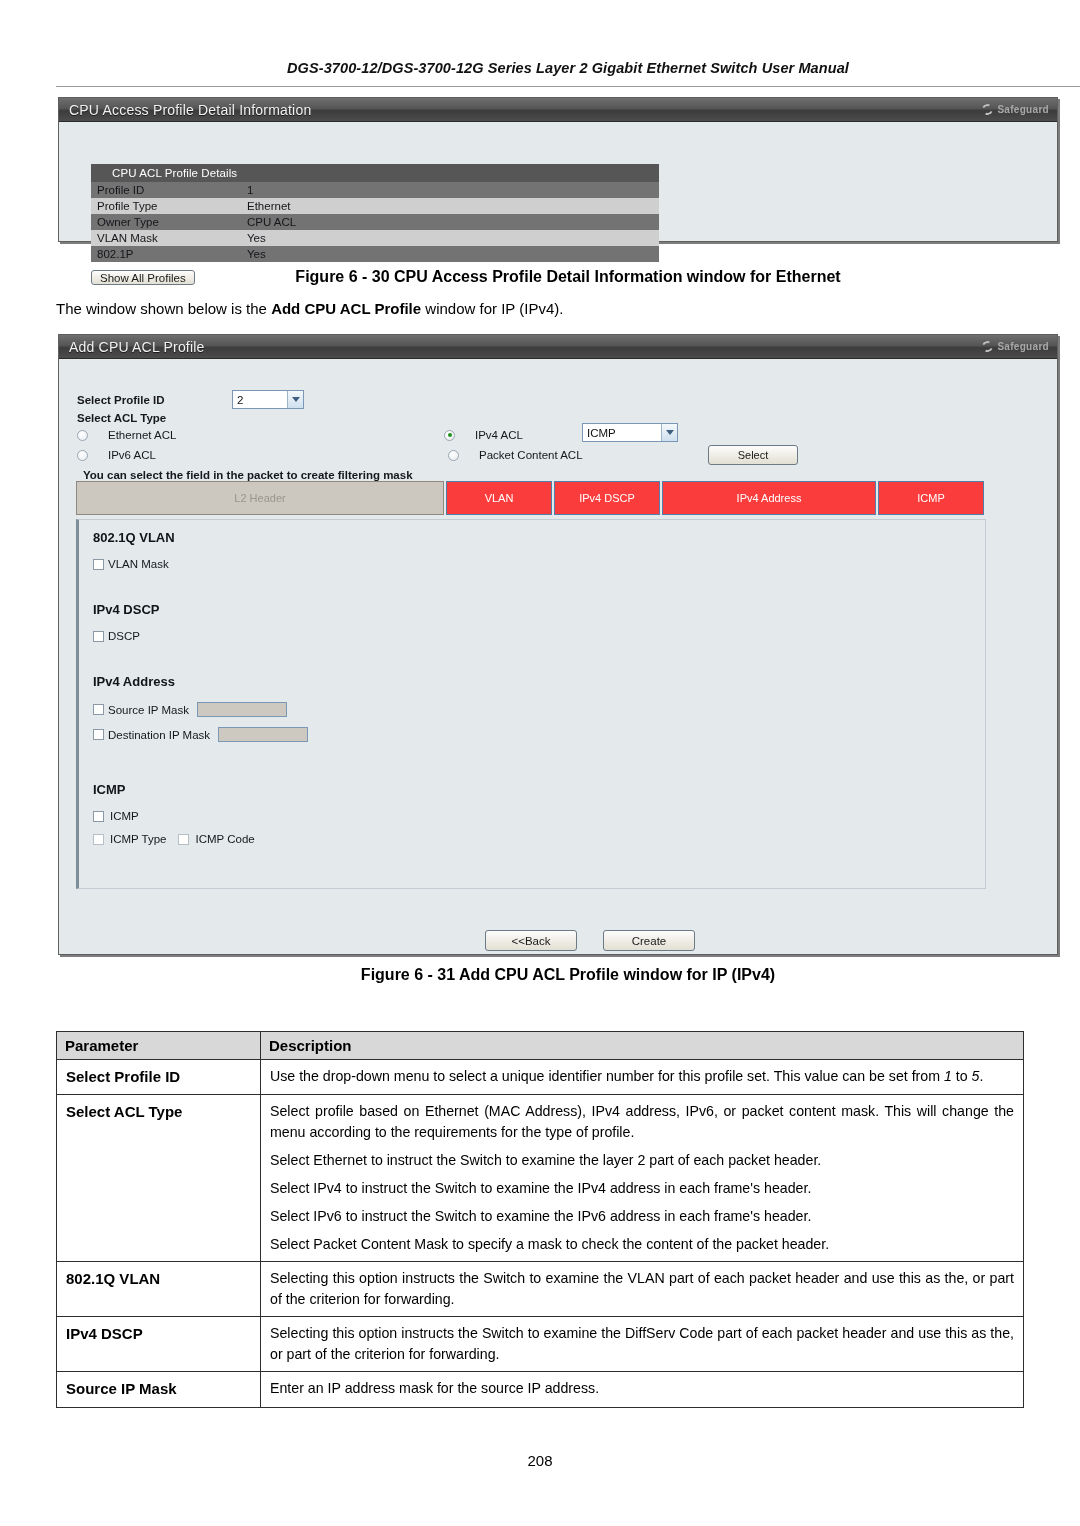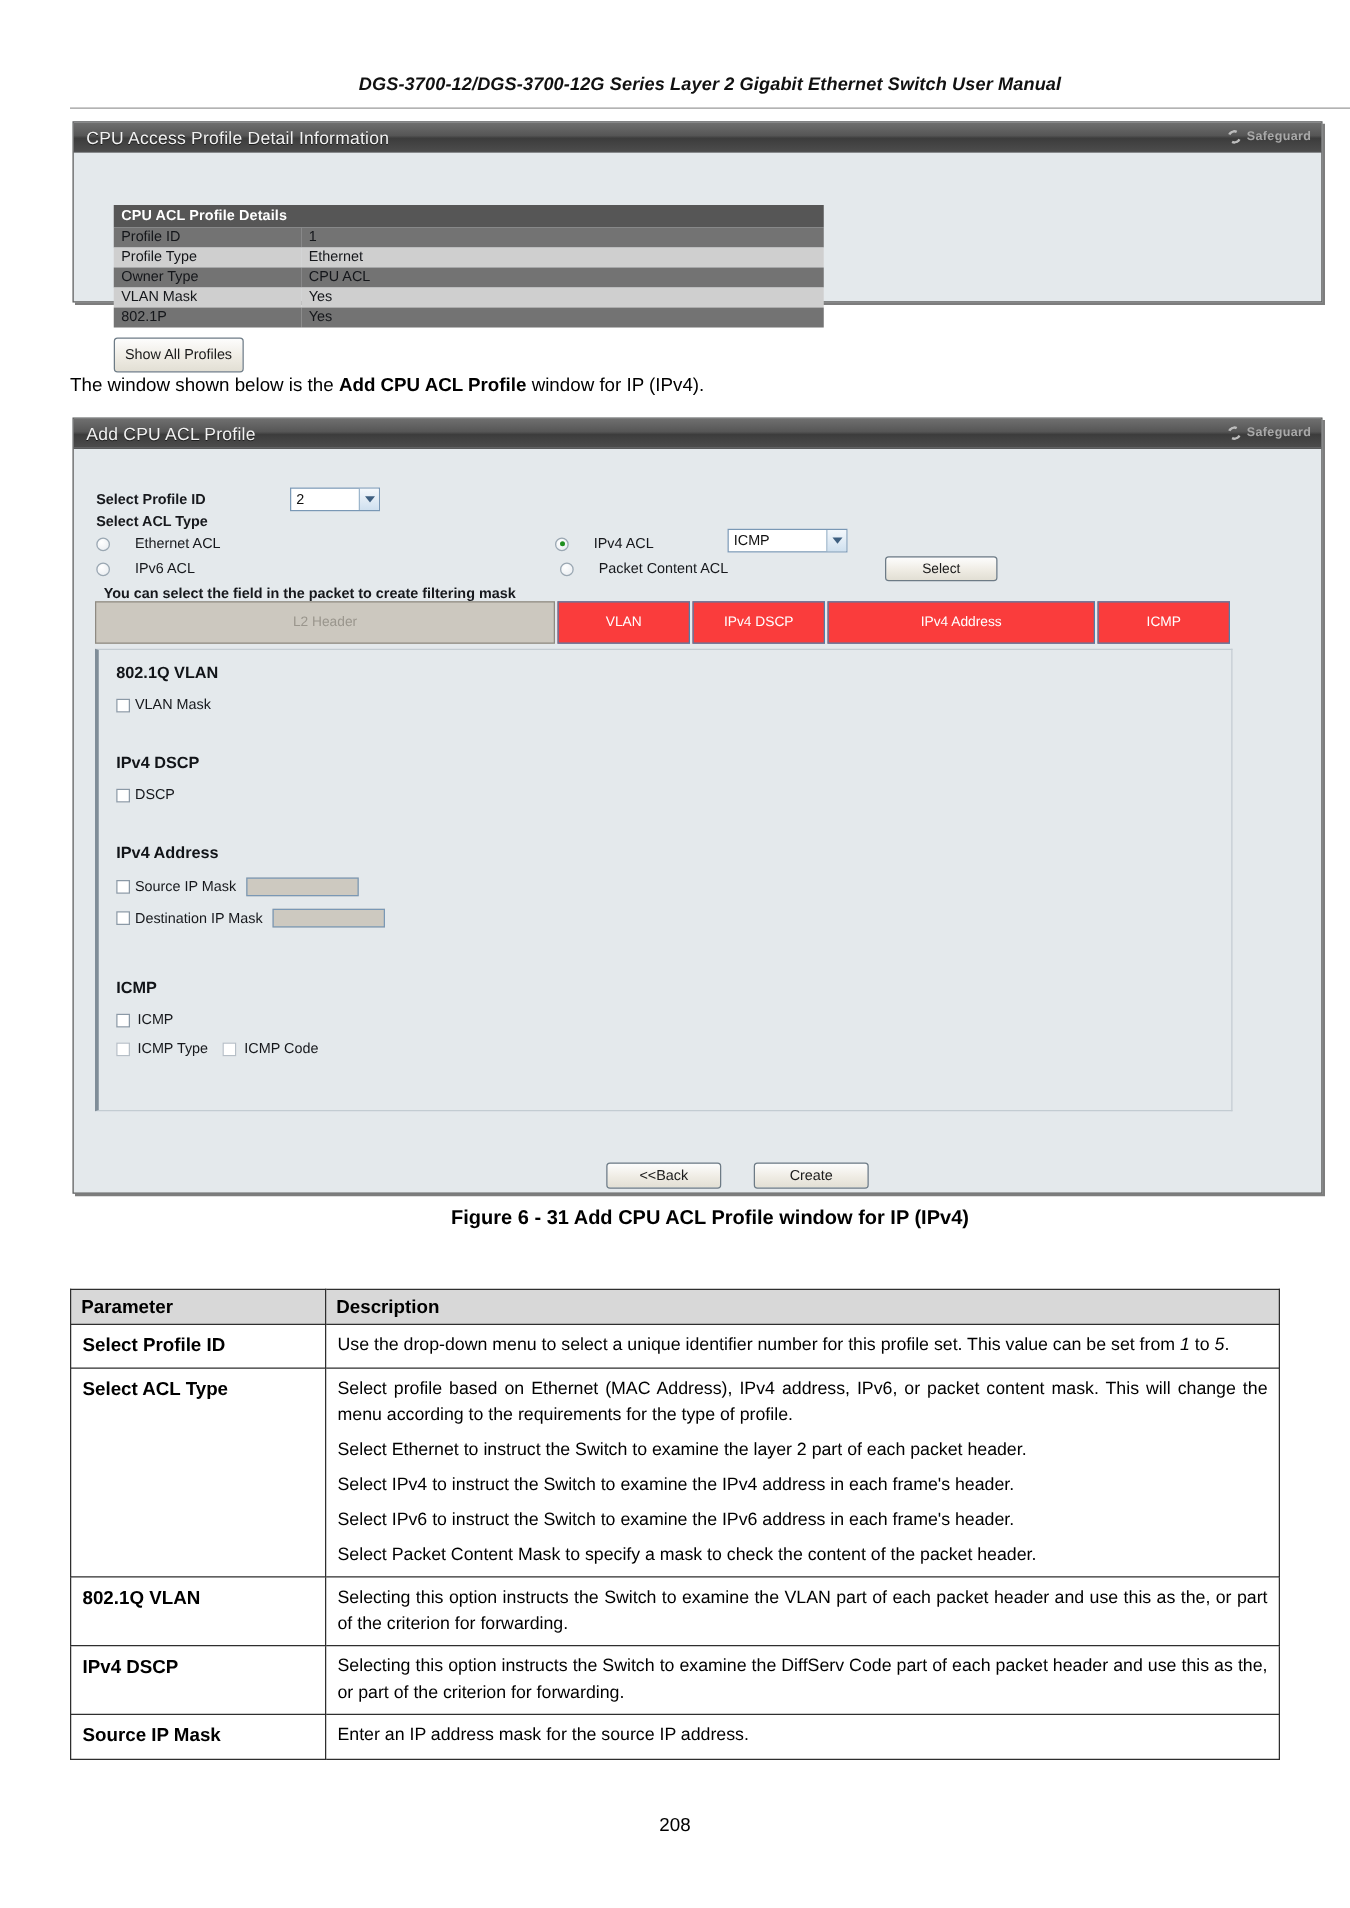--- a/index.html
+++ b/index.html
@@ -89,23 +89,23 @@
   .detail-table {
     position: absolute;
     left: 32px; top: 42px;
     width: 568px;
     border-collapse: collapse;
     font-size: 11.5px;
   }
   .detail-table .hdr td {
     background: #565656;
     color: #ffffff;
-    font-weight: bold;
-    font-size: 11.5px;
-    padding: 3px 6px;
+    font-weight: normal;
+    font-size: 11.5px;
+    padding: 3px 21px;
     letter-spacing: .1px;
   }
   .detail-table td {
     padding: 2px 6px;
     color: #14161a;
     border: 0;
   }
   .detail-table tr.r-odd td { background: #737373; }
   .detail-table tr.r-even td { background: #cfcfcf; }
   .detail-table td.k { width: 150px; }
@@ -121,21 +121,21 @@
     color: #1a1a1a;
     height: 19px;
     padding: 0 8px;
     cursor: pointer;
     white-space: nowrap;
   }
   .btn-show-all {
     position: absolute;
     left: 32px; top: 148px;
     font-size: 11.5px;
-    height: 28px;
+    height: 15px;
   }
 
   
   .figcaption {
     position: absolute;
     width: 1024px;
     left: 56px;
     text-align: center;
     font-size: 16px;
     font-weight: bold;
@@ -373,20 +373,21 @@
         <tr class="r-odd">
           <td class="k">802.1P</td>
           <td>Yes</td>
         </tr>
       </tbody>
         </table>
       <button class="btn btn-show-all">Show All Profiles</button>
     </div>
   </div>
 
+  <div class="figcaption" style="top:268px;">Figure 6 - 30 CPU Access Profile Detail Information window for Ethernet</div>
 
   <div class="para" style="top:300px;">
     <span>The window shown below is the </span><b>Add CPU ACL Profile</b><span> window for IP (IPv4).</span>
   </div>
 
   <div class="panel" style="left:58px; top:334px; width:1000px; height:621px;">
     <div class="panel-titlebar">
       <span class="panel-title">Add CPU ACL Profile</span>
       <span class="safeguard">
         <span class="safeguard-glyph"></span>

